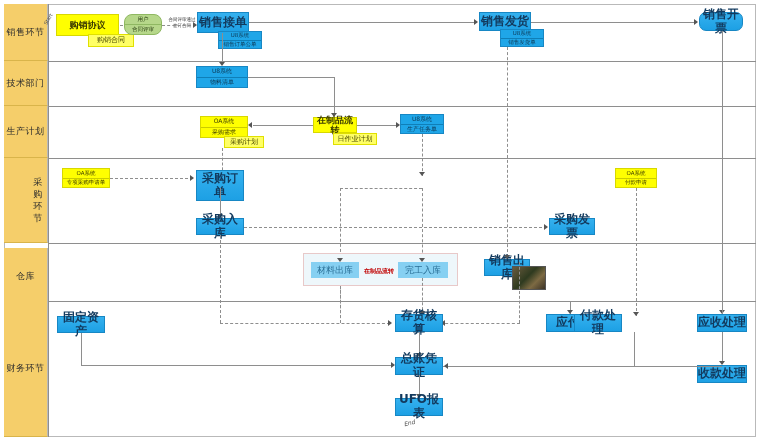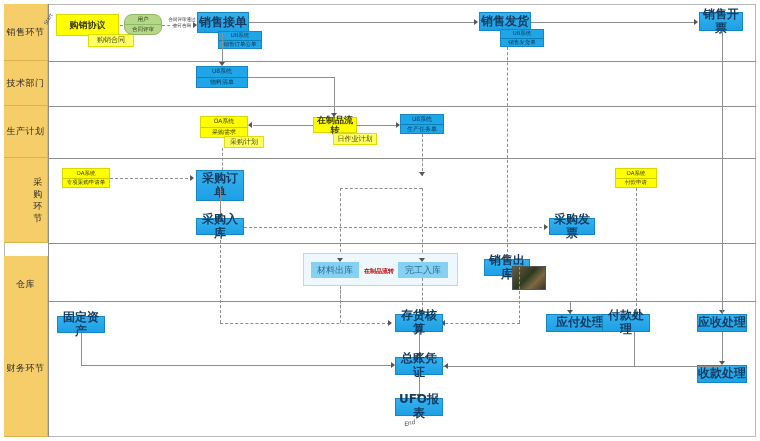--- a/index.html
+++ b/index.html
@@ -56,21 +56,21 @@
 </head>
 <body>
 
 <div id="canvas">
   <div class="frame"></div>
 
   <div class="lane-label" style="top:4px;height:57px;">销售环节</div>
   <div class="lane-label" style="top:61px;height:45px;">技术部门</div>
   <div class="lane-label" style="top:106px;height:52px;">生产计划</div>
   <div class="lane-label" style="top:158px;height:85px;padding-left:25px;">采购环节</div>
-  <div class="lane-label" style="top:256px;height:58px;">仓库</div>
+  <div class="lane-label" style="top:248px;height:58px;">仓库</div>
   <div class="lane-label" style="top:301px;height:136px;">财务环节</div>
 
   <div class="ln lnh" style="left:48px;top:61px;width:708px;"></div>
   <div class="ln lnh" style="left:48px;top:106px;width:708px;"></div>
   <div class="ln lnh" style="left:48px;top:158px;width:708px;"></div>
   <div class="ln lnh" style="left:48px;top:243px;width:708px;"></div>
   <div class="ln lnh" style="left:48px;top:301px;width:708px;"></div>
   <div class="ln lnv" style="left:48px;top:4px;height:433px;"></div>
 
   <div class="start-lbl" style="left:42px;top:16px;">Start</div>
@@ -103,21 +103,21 @@
 
   <div class="node blue" style="left:479px;top:12px;width:52px;height:19px;">销售发货</div>
   <div class="stack" style="left:500px;top:29px;width:44px;height:18px;">
     <div class="sl">U8系统</div>
     <div class="sl">销售发货单</div>
   </div>
 
   <div class="ln lnh" style="left:531px;top:22px;width:166px;"></div>
   <div class="ah" style="left:694px;top:19px;"></div>
 
-  <div class="node blue" style="left:699px;top:12px;width:44px;height:19px;">销售开票</div>
+  <div class="node blue" style="left:699px;top:12px;width:44px;height:19px;border-radius:7px;">销售开票</div>
 
   <div class="ln lnv" style="left:222px;top:33px;height:31px;"></div>
   <div class="av" style="left:219px;top:62px;"></div>
 
   <div class="stack" style="left:196px;top:66px;width:52px;height:22px;">
     <div class="sl" style="font-size:6px;">U8系统</div>
     <div class="sl" style="font-size:6px;">物料清单</div>
   </div>
 
   <div class="ln lnh" style="left:248px;top:77px;width:86px;"></div>
@@ -217,21 +217,21 @@
 
   <div class="ln lnv" style="left:419px;top:375px;height:22px;"></div>
   <div class="av" style="left:416px;top:394px;"></div>
 
   <div class="node blue" style="left:395px;top:398px;width:48px;height:18px;">UFO报表</div>
   <div class="end-lbl" style="left:404px;top:419px;">End</div>
 
   <div class="node blue" style="left:546px;top:314px;width:68px;height:18px;">应付处理</div>
   <div class="ln lnh" style="left:594px;top:323px;width:14px;"></div>
   <div class="ah" style="left:605px;top:320px;"></div>
-  <div class="node blue" style="left:574px;top:314px;width:48px;height:18px;margin-left:28px;">付款处理</div>
+  <div class="node blue" style="left:574px;top:314px;width:48px;height:18px;">付款处理</div>
 
   <div class="node blue" style="left:697px;top:314px;width:50px;height:18px;">应收处理</div>
   <div class="ln lnv" style="left:722px;top:332px;height:32px;"></div>
   <div class="av" style="left:719px;top:361px;"></div>
   <div class="node blue" style="left:697px;top:365px;width:50px;height:18px;">收款处理</div>
 
   <div class="ln lnv" style="left:570px;top:301px;height:13px;"></div>
   <div class="av" style="left:567px;top:310px;"></div>
   <div class="ln lnv" style="left:722px;top:301px;height:13px;"></div>
   <div class="av" style="left:719px;top:310px;"></div>

